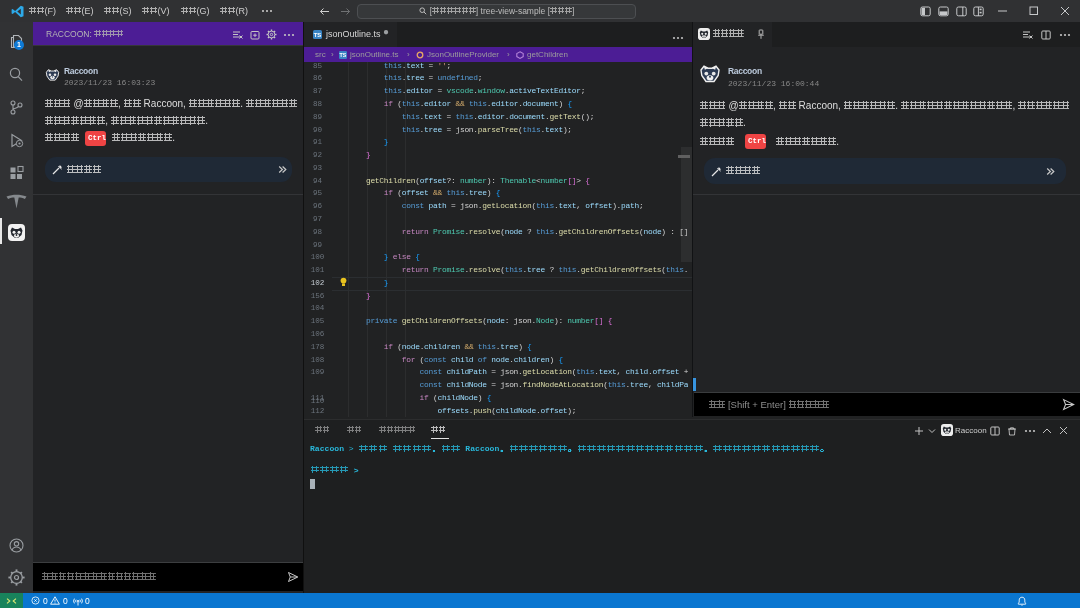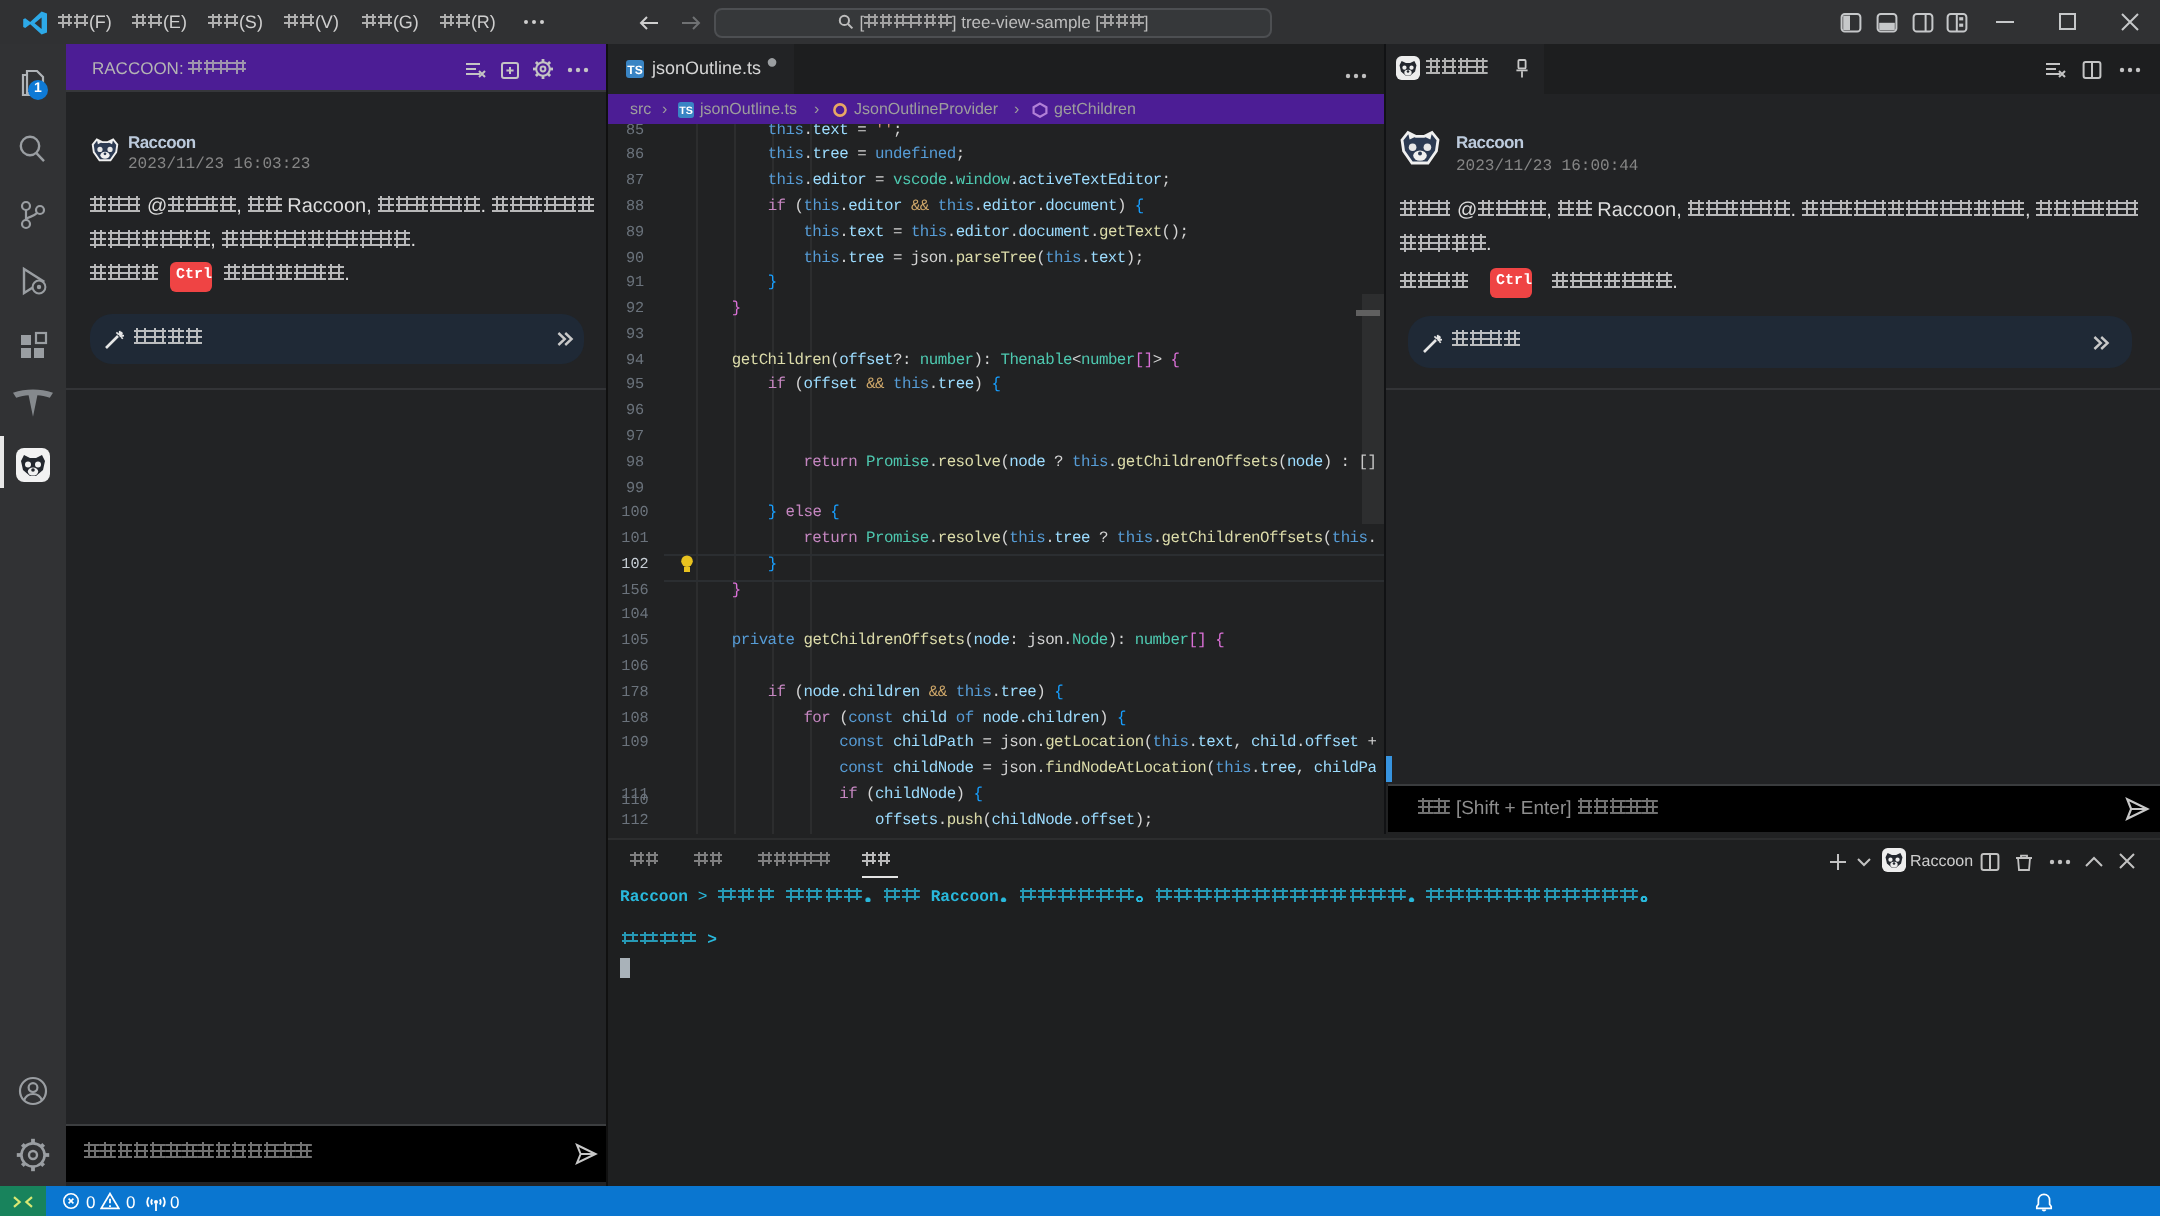--- a/index.html
+++ b/index.html
@@ -278,20 +278,21 @@
     <div class="ln" style="left:0;top:74.27999999999999px;color:#6b737c">91</div>
     <div class="cl" style="top:74.27999999999999px">        <span class="bb">}</span></div>
     <div class="ln" style="left:0;top:87.05999999999999px;color:#6b737c">92</div>
     <div class="cl" style="top:87.05999999999999px">    <span class="pb">}</span></div>
     <div class="ln" style="left:0;top:99.83999999999999px;color:#6b737c">93</div>
     <div class="ln" style="left:0;top:112.61999999999999px;color:#6b737c">94</div>
     <div class="cl" style="top:112.61999999999999px">    <span class="fn">getChildren</span>(<span class="pr">offset</span>?: <span class="ty">number</span>): <span class="ty">Thenable</span>&lt;<span class="ty">number</span><span class="pb">[]</span>&gt; <span class="pb">{</span></div>
     <div class="ln" style="left:0;top:125.39999999999999px;color:#6b737c">95</div>
     <div class="cl" style="top:125.39999999999999px">        <span class="kc">if</span> (<span class="pr">offset</span> <span class="op">&amp;&amp;</span> <span class="kb">this</span>.<span class="pr">tree</span>) <span class="bb">{</span></div>
     <div class="ln" style="left:0;top:138.17999999999998px;color:#6b737c">96</div>
+    <div class="cl" style="top:138.17999999999998px">            <span class="kb">const</span> <span class="pr">path</span> = json.<span class="fn">getLocation</span>(<span class="kb">this</span>.<span class="pr">text</span>, <span class="pr">offset</span>).<span class="pr">path</span>;</div>
     <div class="ln" style="left:0;top:150.95999999999998px;color:#6b737c">97</div>
     <div class="ln" style="left:0;top:163.73999999999998px;color:#6b737c">98</div>
     <div class="cl" style="top:163.73999999999998px">            <span class="kc">return</span> <span class="ty">Promise</span>.<span class="fn">resolve</span>(<span class="pr">node</span> ? <span class="kb">this</span>.<span class="fn">getChildrenOffsets</span>(<span class="pr">node</span>) : []);</div>
     <div class="ln" style="left:0;top:176.51999999999998px;color:#6b737c">99</div>
     <div class="ln" style="left:0;top:189.29999999999998px;color:#6b737c">100</div>
     <div class="cl" style="top:189.29999999999998px">        <span class="bb">} </span><span class="kc">else</span> <span class="bb">{</span></div>
     <div class="ln" style="left:0;top:202.07999999999998px;color:#6b737c">101</div>
     <div class="cl" style="top:202.07999999999998px">            <span class="kc">return</span> <span class="ty">Promise</span>.<span class="fn">resolve</span>(<span class="kb">this</span>.<span class="pr">tree</span> ? <span class="kb">this</span>.<span class="fn">getChildrenOffsets</span>(<span class="kb">this</span>.) : []);</div>
     <div class="ln" style="left:0;top:214.85999999999999px;color:#c6cdd4">102</div>
     <div class="cl" style="top:214.85999999999999px">        <span class="bb">}</span></div>

